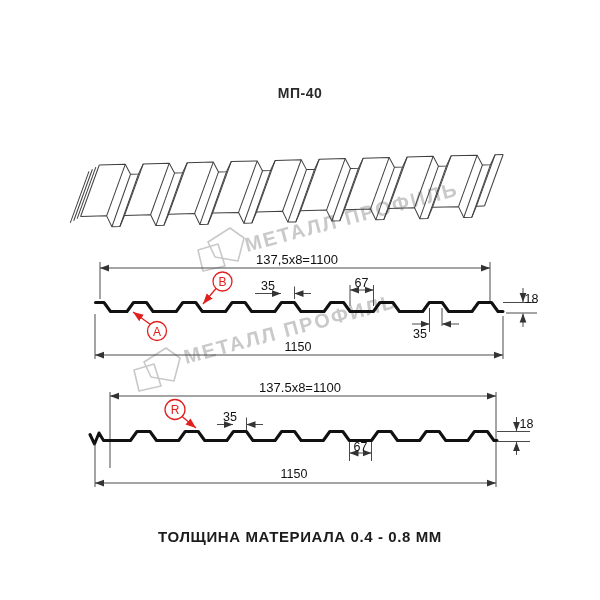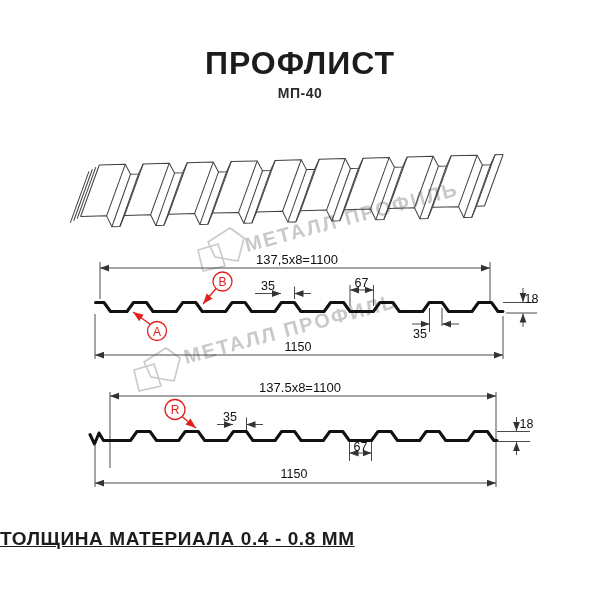--- a/index.html
+++ b/index.html
@@ -2,39 +2,38 @@
 <html><head>
 <meta charset="utf-8">
 <style>
   html,body{margin:0;padding:0;background:#fff;}
   .canvas{position:relative;width:600px;height:600px;background:#ffffff;overflow:hidden;
           font-family:"Liberation Sans","DejaVu Sans",sans-serif;}
   .title{position:absolute;top:47px;left:0;width:600px;text-align:center;
          font-size:32px;font-weight:700;letter-spacing:1px;color:#1c1c1c;line-height:1;}
   .subtitle{position:absolute;top:86px;left:0;width:600px;text-align:center;
          font-size:14px;font-weight:700;letter-spacing:0.5px;color:#2a2a2a;line-height:1;}
-  .footer{position:absolute;top:529px;left:0;width:600px;text-align:left;
-         font-size:19px;font-weight:700;letter-spacing:0.6px;color:#1c1c1c;line-height:1;text-decoration:underline;}
+  .footer{position:absolute;top:529px;left:0;width:600px;text-align:center;
+         font-size:15px;font-weight:700;letter-spacing:0.6px;color:#1c1c1c;line-height:1;}
   svg text{font-family:"Liberation Sans","DejaVu Sans",sans-serif;}
   .dimtxt{font-size:12.5px;fill:#111;}
   .dimtxt-lg{font-size:13px;fill:#111;}
   .redtxt{font-size:12px;fill:#e1201e;}
   .thin{stroke:#4a4a4a;stroke-width:1;fill:none;}
   .profile{stroke:#111;stroke-width:3;fill:none;stroke-linejoin:round;stroke-linecap:round;}
   .red{stroke:#e1201e;stroke-width:1.3;fill:none;}
   .wm{fill:#c9c9c9;font-size:20px;font-weight:700;letter-spacing:2px;}
   .wmlogo{stroke:#c9c9c9;stroke-width:1.6;fill:none;stroke-linejoin:round;}
   .sheet{stroke:#3f3f3f;stroke-width:1;fill:none;stroke-linejoin:round;}
 </style>
 </head>
 <body>
 
 <div class="canvas">
 
-  <div class="title">ПРОФЛИСТ</div>
   <div class="subtitle">МП-40</div>
 
   <svg width="600" height="600" viewBox="0 0 600 600" style="position:absolute;left:0;top:0;">
     <defs>
       <marker id="arrD" viewBox="0 0 8 8" refX="8" refY="4" markerWidth="9" markerHeight="9" orient="auto-start-reverse">
         <path d="M0,1 L8,4 L0,7 Z" fill="#333"></path>
       </marker>
       <marker id="arrR" viewBox="0 0 8 8" refX="8" refY="4" markerWidth="8" markerHeight="8" orient="auto-start-reverse">
         <path d="M0,1 L8,4 L0,7 Z" fill="#e1201e"></path>
       </marker>

